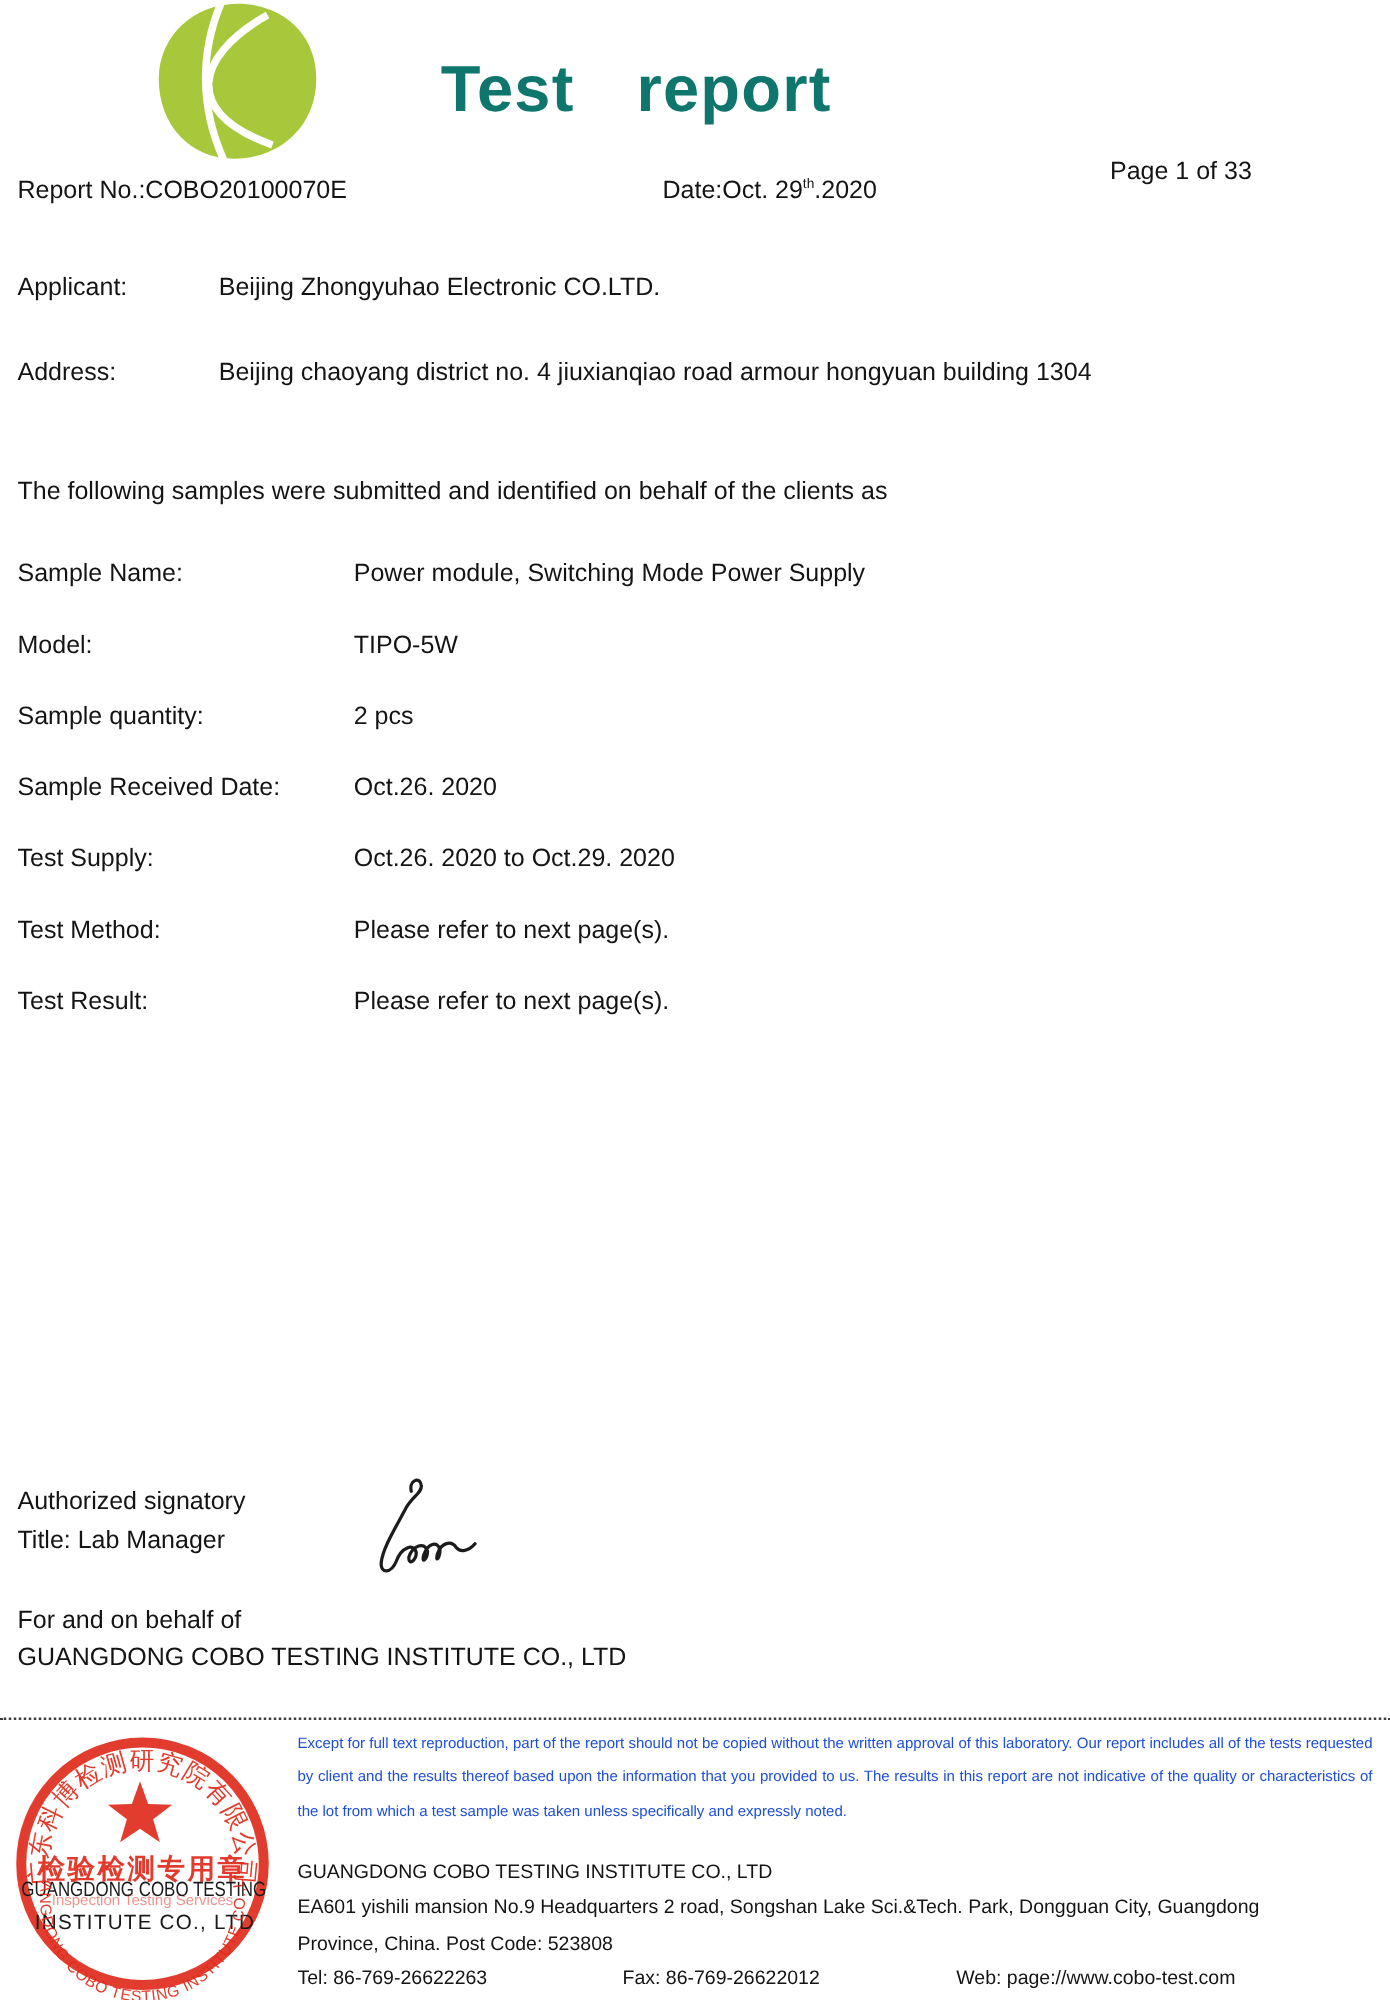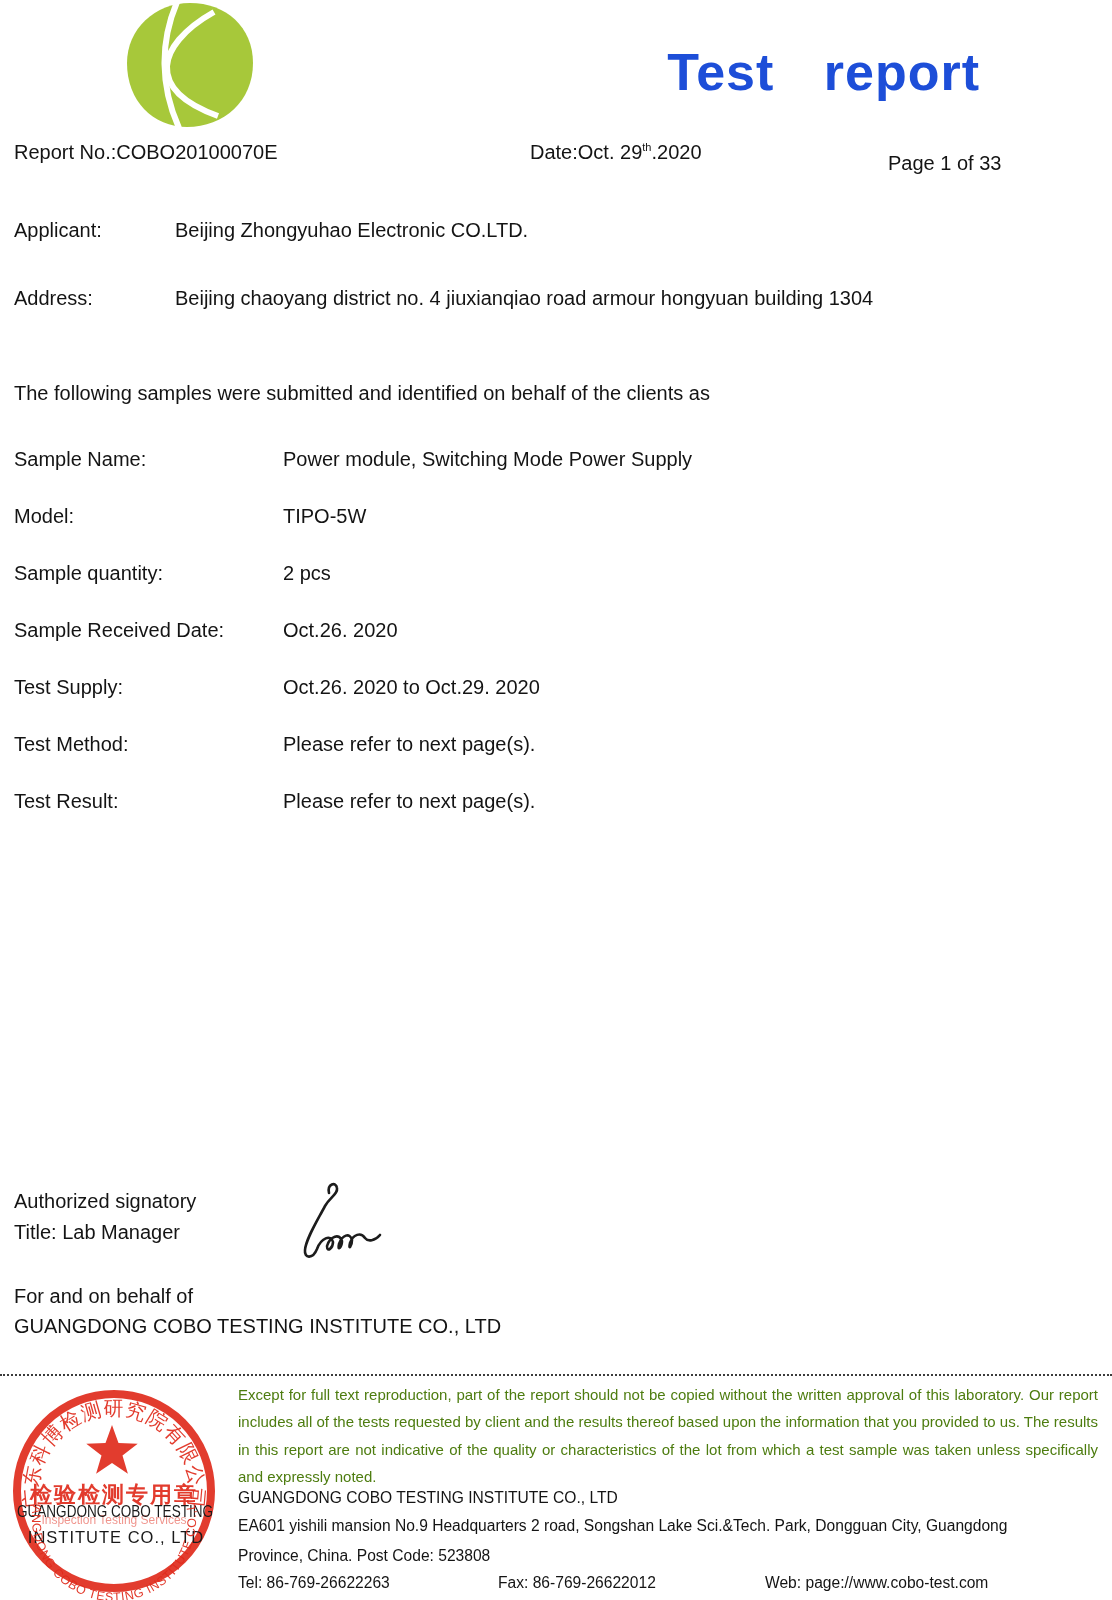--- a/index.html
+++ b/index.html
@@ -4,36 +4,36 @@
 <style>
   html,body { margin:0; padding:0; background:#888; }
   .page {
     position:relative; width:1112px; height:1600px; margin:0 auto;
     background:#ffffff; overflow:hidden;
     font-family:"Liberation Sans", sans-serif; color:#141414;
   }
   .abs { position:absolute; white-space:nowrap; }
   .body-text { font-size:20px; }
   .title {
-    position:absolute; top:42px; left:0; width:980px; text-align:right;
-    font-size:52px; font-weight:bold; color:#1d4ed8; word-spacing:34px; letter-spacing:1px;
+    position:absolute; top:42px; left:0; width:980px; text-align:center;
+    font-size:52px; font-weight:bold; color:#0f766e; word-spacing:34px; letter-spacing:1px;padding-left:19px;
   }
   .hdr { font-size:20px; }
   .hdr .lbl { }
   .hdr .val { margin-left:0; }
   sup.th { font-size:11px; }
   .sig-block { font-size:20px; line-height:31px; }
   .dotline {
     position:absolute; left:0; top:1374px; width:1112px; height:0;
     border-top:2px dotted #3c3c3c;
   }
   .disclaimer {
     position:absolute; left:238px; top:1381px; width:860px;
-    font-size:15px; line-height:27.4px; text-align:justify; white-space:normal;
-    color:#4d7c0f;
+    font-size:12px; line-height:27.4px; text-align:justify; white-space:normal;
+    color:#1d4ed8;
   }
   .foot-line { font-size:15.6px; color:#141414; }
   .stamp-svg { position:absolute; left:8px; top:1386px; }
   .logo-svg { position:absolute; left:120px; top:2px; }
   .sig-svg { position:absolute; left:283px; top:1180px; }
   svg text { font-family:"Liberation Sans", sans-serif; }
 </style>
 </head>
 <body>
 
@@ -46,21 +46,21 @@
   </svg>
 
   <div class="title">Test report</div>
 
   <div class="abs hdr" style="left:14px; top:141px;">
     <span class="lbl">Report No.:</span><span class="val">COBO20100070E</span>
   </div>
   <div class="abs hdr" style="left:530px; top:141px;">
     <span class="lbl">Date:</span><span class="val"><span>Oct. 29</span><sup class="th">th</sup><span>.2020</span></span>
   </div>
-  <div class="abs hdr" style="left:888px; top:152px;text-align:right;">Page 1 of 33</div>
+  <div class="abs hdr" style="left:888px; top:126px;text-align:right;">Page 1 of 33</div>
 
   <div class="abs body-text" style="left:14px;  top:219px;">Applicant:</div>
   <div class="abs body-text" style="left:175px; top:219px;">Beijing Zhongyuhao Electronic CO.LTD.</div>
   <div class="abs body-text" style="left:14px;  top:287px;">Address:</div>
   <div class="abs body-text" style="left:175px; top:287px;">Beijing chaoyang district no. 4 jiuxianqiao road armour hongyuan building 1304</div>
 
   <div class="abs body-text" style="left:14px; top:382px;">The following samples were submitted and identified on behalf of the clients as</div>
 
   <div class="abs body-text" style="left:14px;  top:448px;">Sample Name:</div>
   <div class="abs body-text" style="left:283px; top:448px;">Power module, Switching Mode Power Supply</div>

